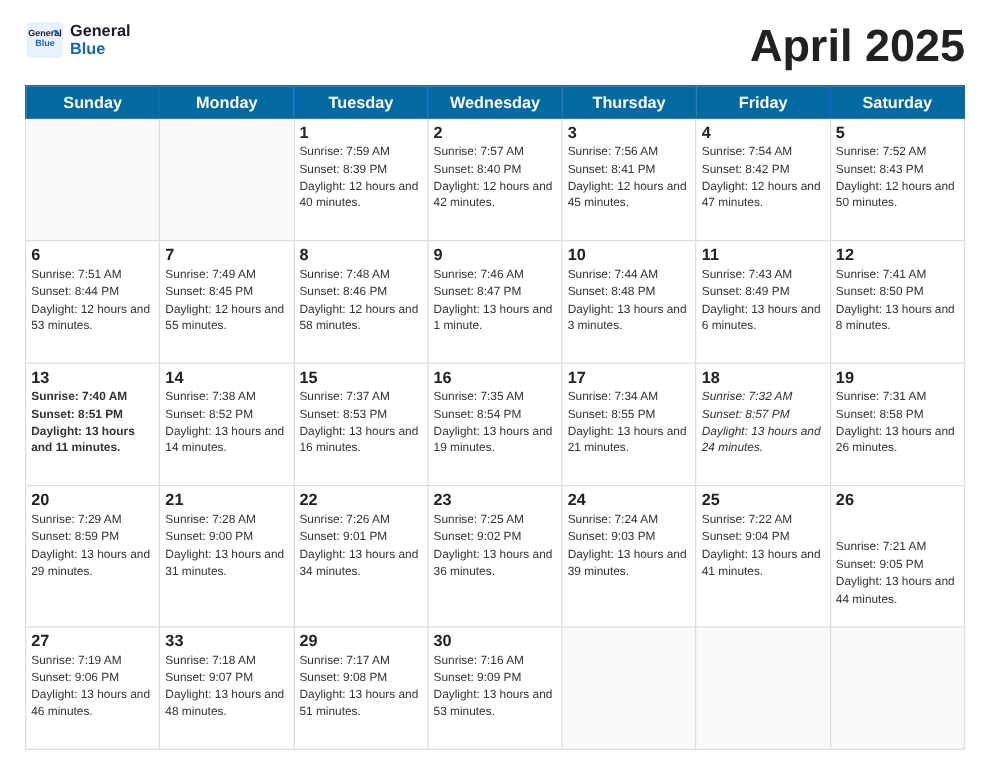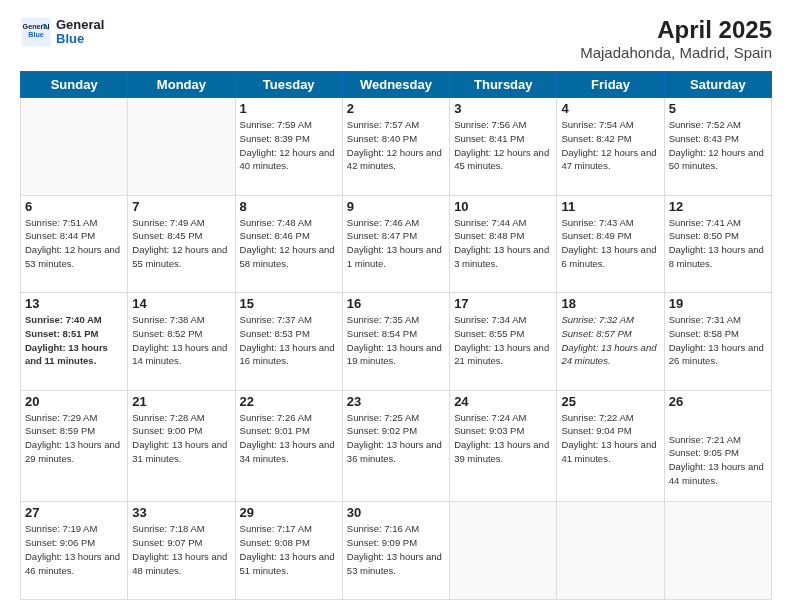--- a/index.html
+++ b/index.html
@@ -29,21 +29,21 @@
       gap: 4px;
     }
     .logo-icon {
       width: 32px;
       height: 32px;
     }
     .title-block {
       text-align: right;
     }
     .main-title {
-      font-size: 24px;
+      font-size: 36px;
       font-weight: bold;
       color: #222;
     }
     .subtitle {
       font-size: 15px;
       color: #444;
     }
     .calendar {
       flex: 1;
       border: 1px solid #ccc;
@@ -96,21 +96,20 @@
         <text x="20" y="26" text-anchor="middle" font-size="9" font-weight="bold" fill="#1565c0">Blue</text>
         <polygon points="28,10 36,18 32,10" fill="#1565c0"></polygon>
       </svg>
       <div>
         <div style="font-size:13px;font-weight:bold;color:#1a1a2e;line-height:1.1">General</div>
         <div style="font-size:13px;font-weight:bold;color:#1565c0;line-height:1.1">Blue</div>
       </div>
     </div>
     <div class="title-block">
       <div class="main-title">April 2025</div>
-      <div class="subtitle">Majadahonda, Madrid, Spain</div>
     </div>
   </div>
 
   <table class="calendar">
     <thead>
       <tr>
       <th>Sunday</th>
           <th>Monday</th>
           <th>Tuesday</th>
           <th>Wednesday</th>

